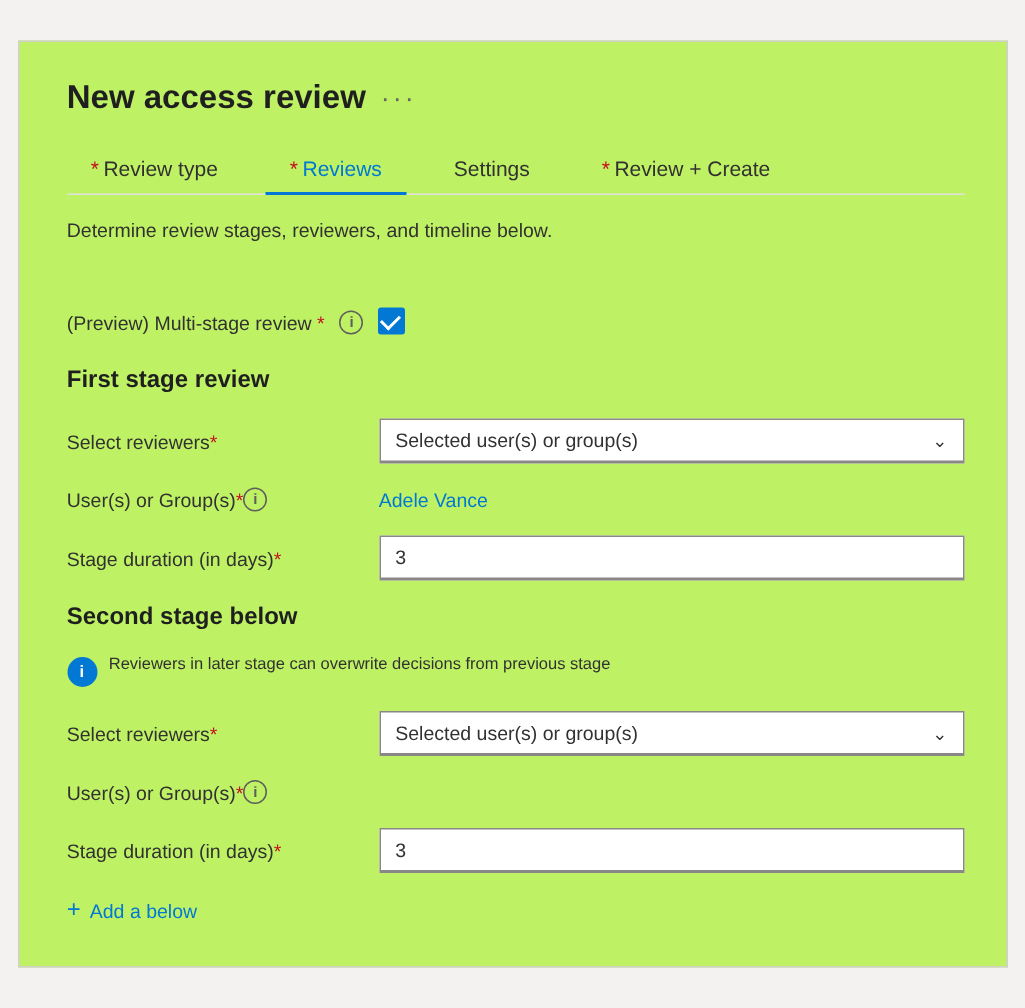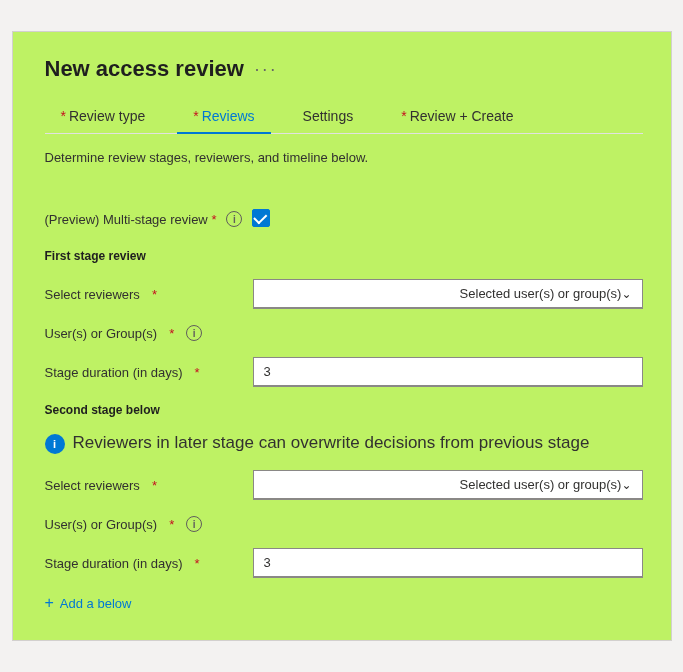--- a/index.html
+++ b/index.html
@@ -106,48 +106,48 @@
     .checkbox-checked::after {
       content: '';
       display: block;
       width: 10px;
       height: 6px;
       border-left: 2px solid #fff;
       border-bottom: 2px solid #fff;
       transform: rotate(-45deg) translateY(-1px);
     }
     .section-title {
-      font-size: 12px;
+      font-size: 16px;
       font-weight: 700;
       color: #1f1f1f;
       margin-bottom: 16px;
       margin-top: 4px;
     }
     .form-row {
       display: flex;
       align-items: center;
       margin-bottom: 16px;
       gap: 8px;
     }
     .form-label {
       font-size: 13px;
       color: #323130;
       width: 200px;
       flex-shrink: 0;
       display: flex;
       align-items: center;
-      gap: 12px;
+      gap: 0;
     }
     .form-control {
       flex: 1;
     }
     .select-box {
       display: flex;
       align-items: center;
-      justify-content: flex-end;
+      justify-content: space-between;
       border: 1px solid #8a8886;
       border-bottom: 2px solid #8a8886;
       padding: 6px 10px;
       min-width: 280px;
       cursor: pointer;
       background: #fff;
       font-size: 13px;
       color: #323130;
     }
     .chevron-down {
@@ -186,21 +186,21 @@
       color: #fff;
       font-size: 11px;
       font-weight: 700;
       display: flex;
       align-items: center;
       justify-content: center;
       flex-shrink: 0;
       margin-top: 1px;
     }
     .info-banner-text {
-      font-size: 17px;
+      font-size: 11px;
       color: #323130;
     }
     .add-stage-btn {
       display: flex;
       align-items: center;
       gap: 6px;
       color: #0078d4;
       font-size: 13px;
       cursor: pointer;
       margin-top: 10px;
@@ -268,20 +268,23 @@
         </div>
       </div>
     </div>
 
     <div class="form-row">
       <div class="form-label">
         <span>User(s) or Group(s)</span>
         <span class="req"> *</span>
         <span class="info-icon">i</span>
       </div>
+      <div class="form-control">
+        <a class="link-text">Adele Vance</a>
+      </div>
     </div>
 
     <div class="form-row">
       <div class="form-label">
         <span>Stage duration (in days)</span>
         <span class="req"> *</span>
       </div>
       <div class="form-control">
         <input class="text-input" type="text" value="3" style="">
       </div>

